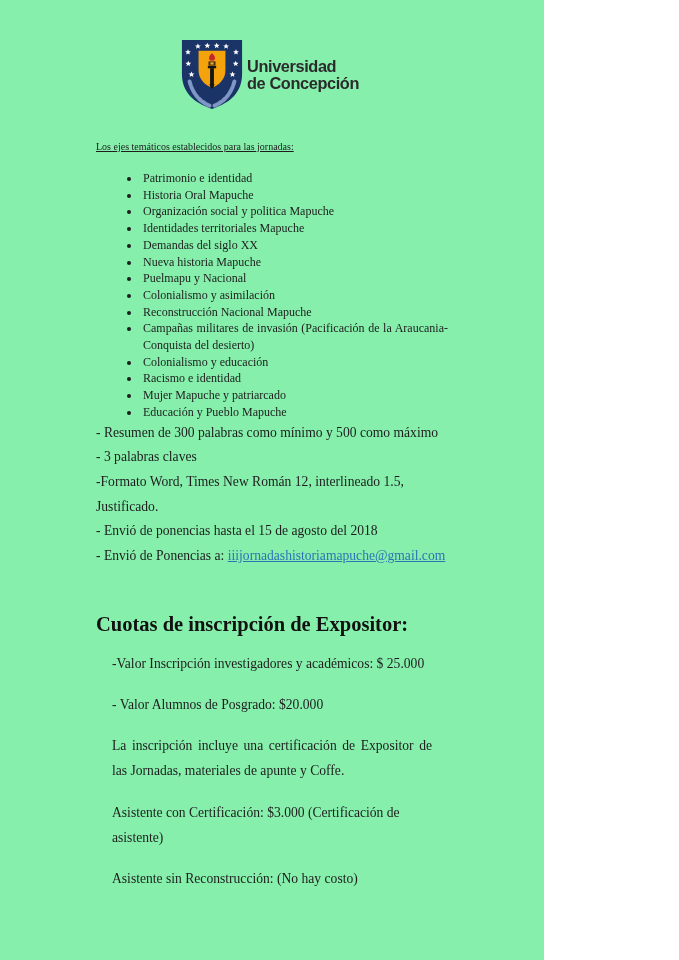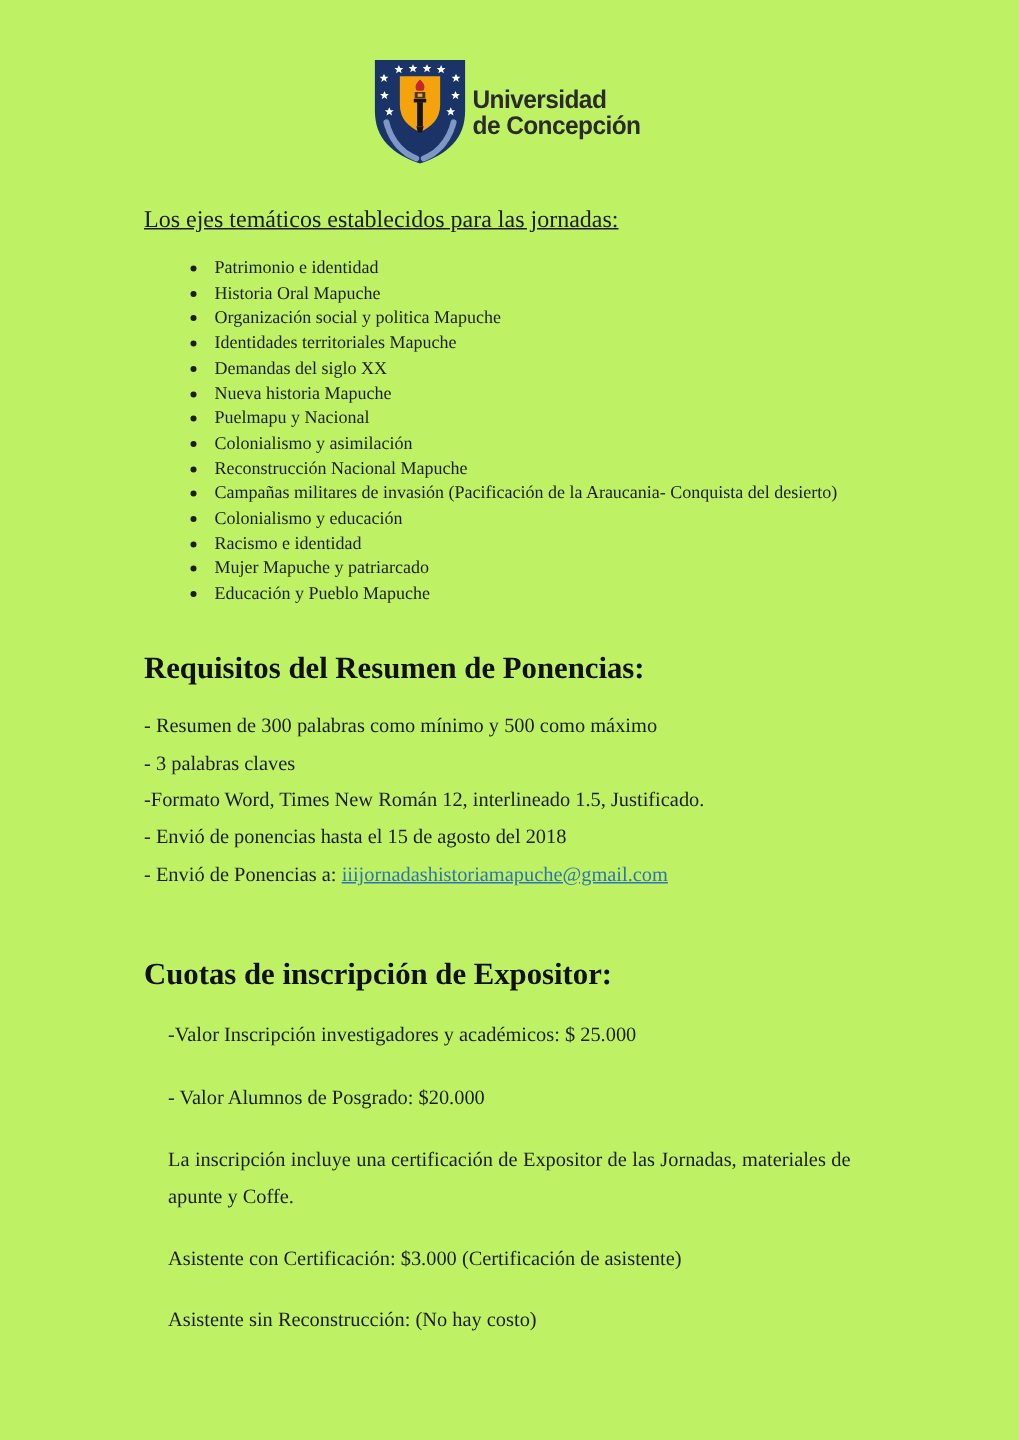--- a/index.html
+++ b/index.html
@@ -1,19 +1,19 @@
 <!DOCTYPE html>
 <html><head>
 <meta charset="utf-8">
 <style>
   html,body { margin:0; padding:0; background:#ffffff; }
   .page {
     position:relative;
-    width:679px; height:960px;
-    background:#bef264;
+    width:544px; height:960px;
+    background:#86efac;
     font-family:"Liberation Serif", serif;
     color:#1d1d1d;
     overflow:hidden;
   }
 
   
   .logo-block {
     padding-top:38px;
     display:flex;
     justify-content:center;
@@ -30,21 +30,21 @@
     color:#2b2b2b;
     transform:scaleX(0.96);
     transform-origin:left center;
   }
 
   
   .doc-main { margin:0 96px; }
 
   .ejes-heading {
     margin:27px 0 0 0;
-    font-size:16px;
+    font-size:10px;
     line-height:17px;
     text-decoration:underline;
     font-weight:normal;
   }
 
   ul.ejes-list {
     margin:15px 0 0 0;
     padding:0 0 0 45px;
   }
   ul.ejes-list li {
@@ -141,21 +141,20 @@
       <li>Puelmapu y Nacional</li>
       <li>Colonialismo y asimilación</li>
       <li>Reconstrucción Nacional Mapuche</li>
       <li class="justify">Campañas militares de invasión (Pacificación de la Araucania- Conquista del desierto)</li>
       <li>Colonialismo y educación</li>
       <li>Racismo e identidad</li>
       <li>Mujer Mapuche y patriarcado</li>
       <li>Educación y Pueblo Mapuche</li>
     </ul>
 
-    <h2 class="section-heading requisitos-heading">Requisitos del Resumen de Ponencias:</h2>
 
     <p class="req-line">- Resumen de 300 palabras como mínimo y 500 como máximo</p>
     <p class="req-line">- 3 palabras claves</p>
     <p class="req-line">-Formato Word, Times New Román 12, interlineado 1.5, Justificado.</p>
     <p class="req-line">- Envió de ponencias hasta el 15 de agosto del 2018</p>
     <p class="req-line"><span>- Envió de Ponencias a: </span><a class="email-link">iiijornadashistoriamapuche@gmail.com</a></p>
 
     <h2 class="section-heading cuotas-heading">Cuotas de inscripción de Expositor:</h2>
 
     <p class="cuota-line">-Valor Inscripción investigadores y académicos: $ 25.000</p>

